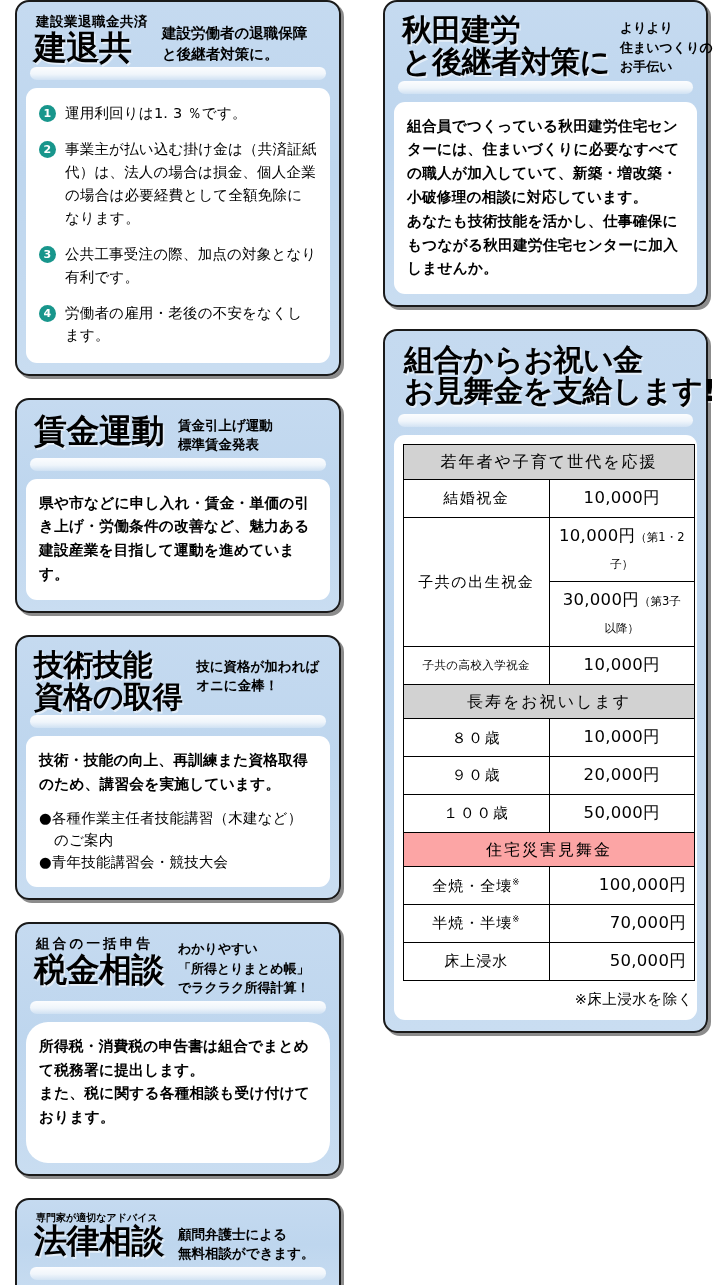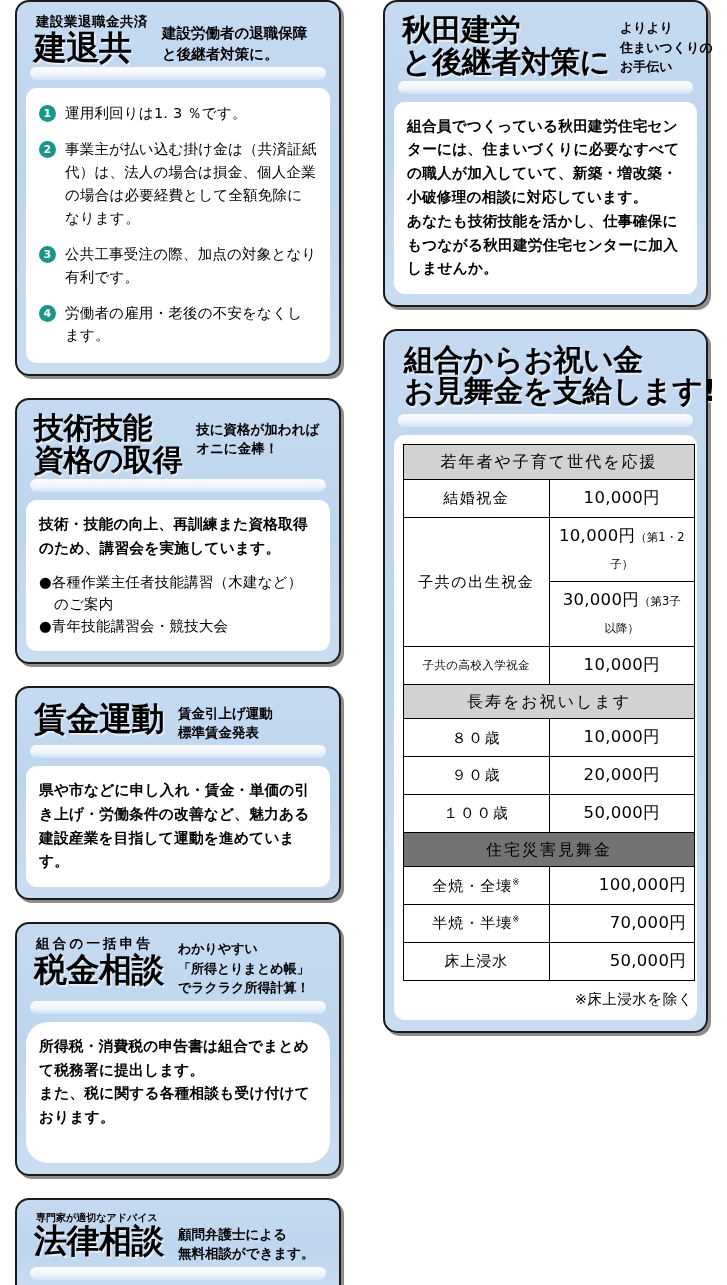--- a/index.html
+++ b/index.html
@@ -157,21 +157,21 @@
     text-align: center;
   }
   .btable .sect {
     text-align: center;
     background: #d2d2d2;
     font-size: 16px;
     letter-spacing: 2px;
     padding: 4px 4px;
   }
   .btable .sect.green {
-    background: #737373;
+    background: #fca5a5;
   }
   .btable td.lab {
     width: 124px;
     font-size: 15px;
     letter-spacing: 1.5px;
     white-space: nowrap;
   }
   .btable td.lab.sm  { font-size: 11.5px; letter-spacing: 0.4px; }
   .btable td.lab.ctr { text-align: center; letter-spacing: 1px; }
   .btable td.val {
@@ -235,20 +235,36 @@
           </div>
           <div class="numrow">
             <span class="numbadge">4</span>
             <span class="numtext">労働者の雇用・老後の不安をなくします。</span>
           </div>
         </div>
       </div>
     </section>
 
     <section class="panel">
+      <div class="phead" style="min-height:40px;">
+        <div class="phead-titles">
+          <div class="bigtitle" style="margin-top:2px;">賃金運動</div>
+        </div>
+        <div class="sub small" style="margin-top:4px;">
+          <div>賃金引上げ運動</div>
+          <div>標準賃金発表</div>
+        </div>
+      </div>
+      <div class="sheen"></div>
+      <div class="pbody">
+        <p>県や市などに申し入れ・賃金・単価の引き上げ・労働条件の改善など、魅力ある建設産業を目指して運動を進めています。</p>
+      </div>
+    </section>
+
+    <section class="panel">
       <div class="phead" style="min-height:62px;">
         <div class="phead-titles">
           <div class="bigtitle two">技術技能</div>
           <div class="bigtitle two">資格の取得</div>
         </div>
         <div class="sub small" style="margin-top:8px;">
           <div>技に資格が加われば</div>
           <div>オニに金棒！</div>
         </div>
       </div>
@@ -257,36 +273,20 @@
         <p>技術・技能の向上、再訓練また資格取得のため、講習会を実施しています。</p>
         <div class="bullets">
           <div class="bline">●各種作業主任者技能講習（木建など）</div>
           <div class="bline indent">のご案内</div>
           <div class="bline">●青年技能講習会・競技大会</div>
         </div>
       </div>
     </section>
 
     <section class="panel">
-      <div class="phead" style="min-height:40px;">
-        <div class="phead-titles">
-          <div class="bigtitle" style="margin-top:2px;">賃金運動</div>
-        </div>
-        <div class="sub small" style="margin-top:4px;">
-          <div>賃金引上げ運動</div>
-          <div>標準賃金発表</div>
-        </div>
-      </div>
-      <div class="sheen"></div>
-      <div class="pbody">
-        <p>県や市などに申し入れ・賃金・単価の引き上げ・労働条件の改善など、魅力ある建設産業を目指して運動を進めています。</p>
-      </div>
-    </section>
-
-    <section class="panel">
       <div class="phead" style="min-height:56px;">
         <div class="phead-titles">
           <div class="kicker spaced">組合の一括申告</div>
           <div class="bigtitle">税金相談</div>
         </div>
         <div class="sub tiny" style="margin-top:3px;">
           <div>わかりやすい</div>
           <div>「所得とりまとめ帳」</div>
           <div>でラクラク所得計算！</div>
         </div>

